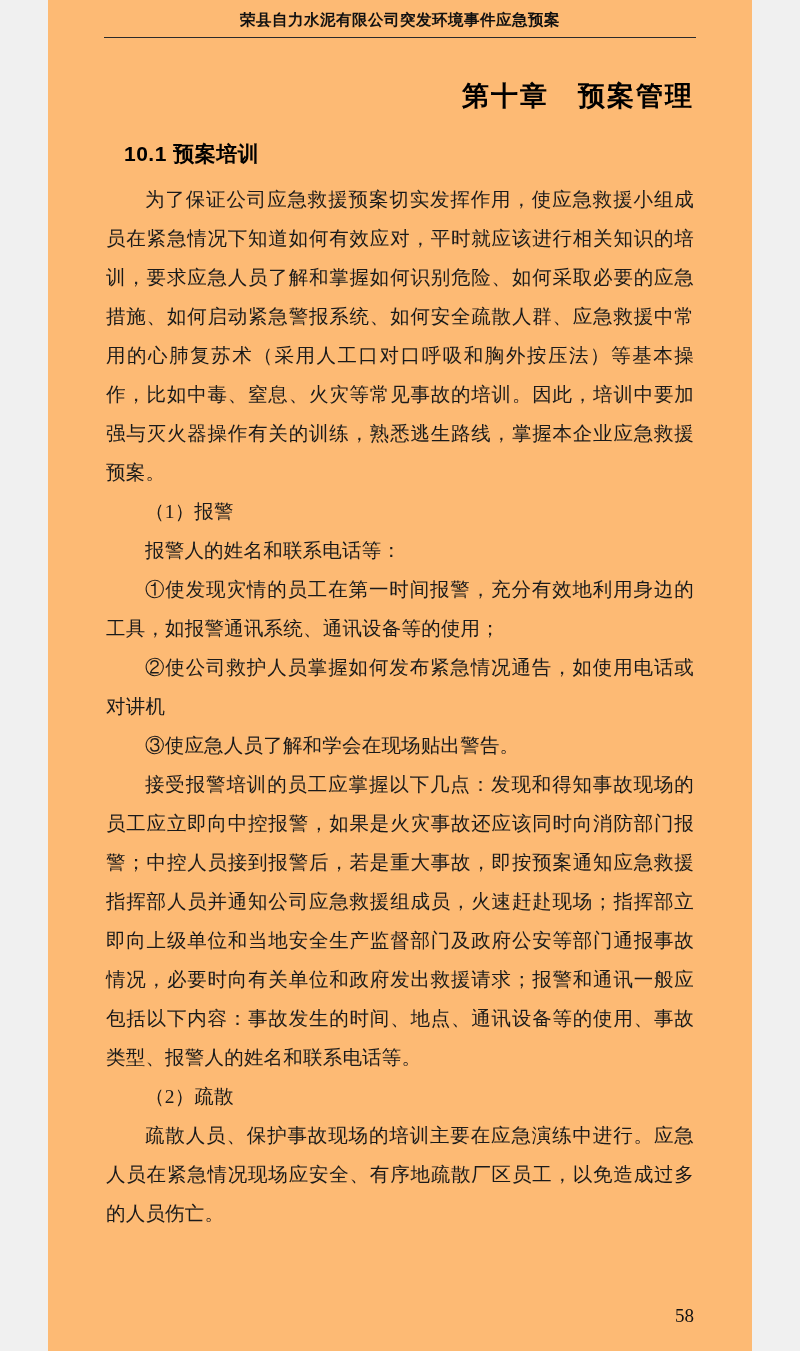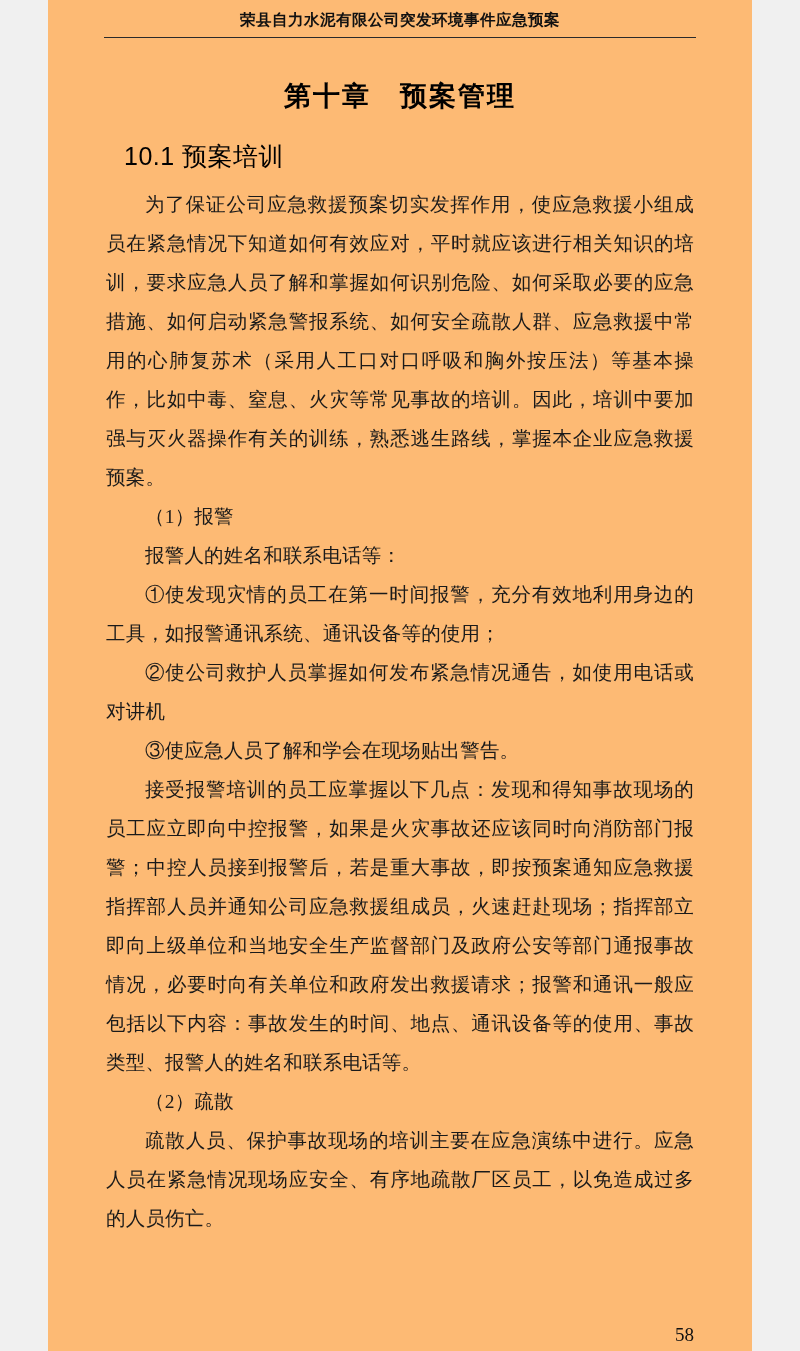--- a/index.html
+++ b/index.html
@@ -28,33 +28,33 @@
     padding-top: 10px;
     padding-bottom: 6px;
     color: #111;
   }
   .header-rule {
     border: 0;
     border-top: 1.5px solid #2a2a2a;
     margin: 0 -2px 0 -2px;
   }
   .chapter-title {
-    text-align: center;
+    text-align: right;
     font-family: "Liberation Sans", "DejaVu Sans", sans-serif;
     font-weight: bold;
     font-size: 27px;
     letter-spacing: 2px;
     margin-top: 40px;
     margin-bottom: 26px;
     color: #000;
   }
   .h2 {
     font-family: "Liberation Sans", "DejaVu Sans", sans-serif;
-    font-weight: normal;
-    font-size: 25px;
+    font-weight: bold;
+    font-size: 21px;
     margin: 0 0 12px 18px;
     color: #000;
     letter-spacing: 0.5px;
   }
   .h3 {
     font-family: "Liberation Sans", "DejaVu Sans", sans-serif;
     font-weight: bold;
     font-size: 20px;
     margin: 0 0 12px 20px;
     color: #000;
@@ -68,21 +68,21 @@
     text-justify: inter-ideograph;
     text-indent: 2em;
     letter-spacing: 0.2px;
   }
   p.noindent {
     text-indent: 2em;
   }
   .page-number {
     position: absolute;
     right: 58px;
-    bottom: 5px;
+    bottom: 24px;
     font-family: "Liberation Serif", "DejaVu Serif", serif;
     font-size: 19px;
     color: #111;
   }
 </style>
 </head>
 <body>
 
 <div class="page">
 

